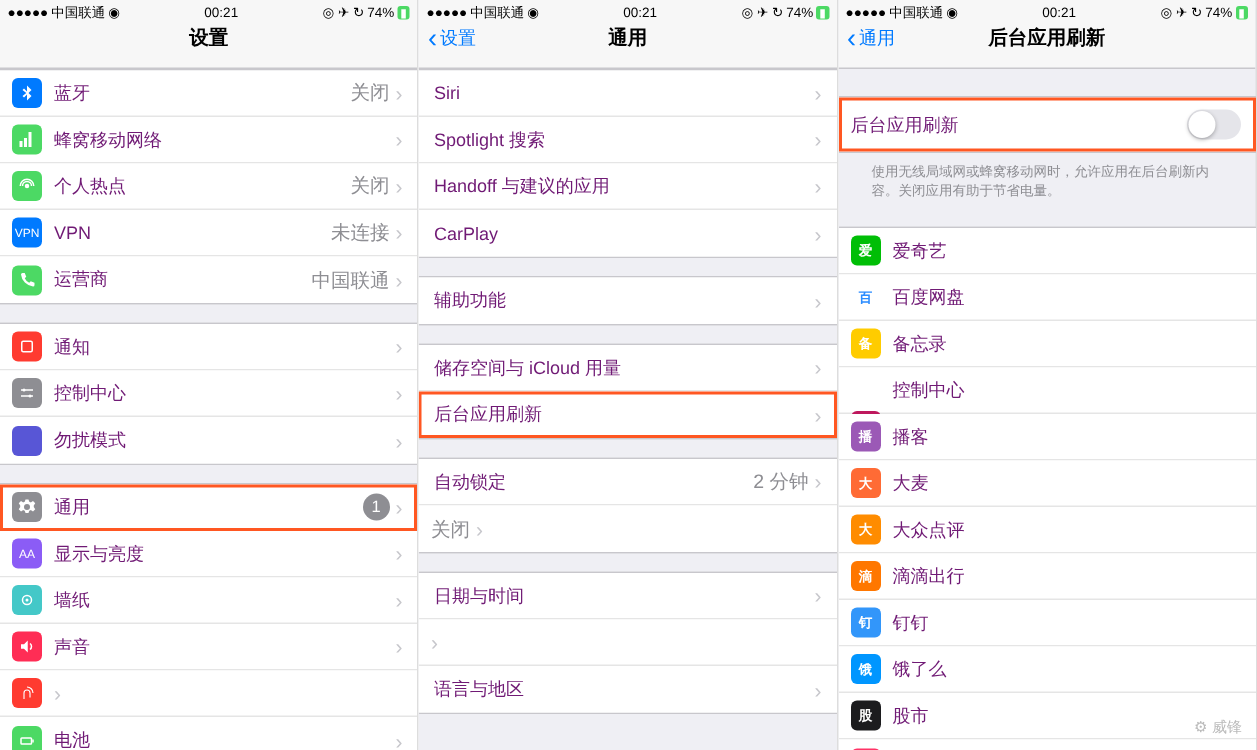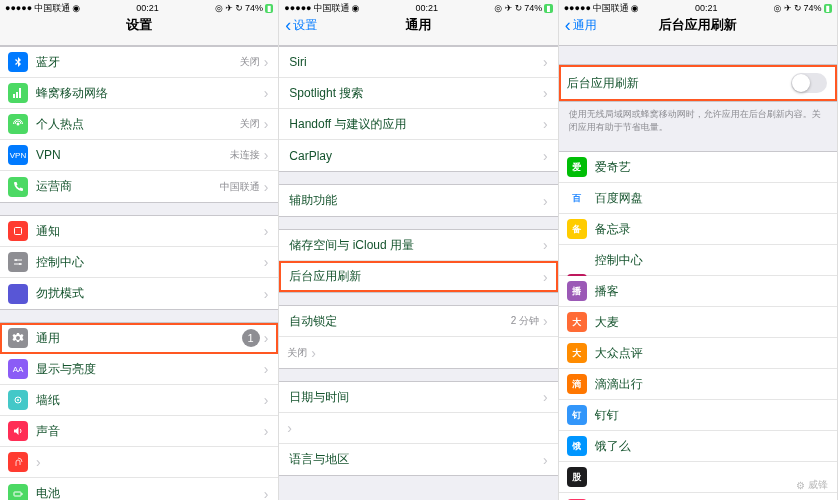--- a/index.html
+++ b/index.html
@@ -14,28 +14,28 @@
 .navbar-title{font-size:13px;font-weight:600;color:#000}
 .navbar-back{position:absolute;left:6px;color:#007aff;font-size:12px;display:flex;align-items:center;gap:2px}
 .navbar-back::before{content:"‹";font-size:18px;line-height:1}
 .content{flex:1;overflow-y:auto}
 .section{margin-top:12px;background:#fff;border-top:1px solid #c8c7cc;border-bottom:1px solid #c8c7cc}
 .section:first-child{margin-top:0}
 .row{height:31px;display:flex;align-items:center;padding:0 10px 0 8px;border-bottom:1px solid #e5e5e5;background:#fff;position:relative}
 .row:last-child{border-bottom:none}
 .row-icon{width:20px;height:20px;border-radius:4px;margin-right:8px;display:flex;align-items:center;justify-content:center;flex-shrink:0}
 .row-icon svg{width:12px;height:12px;fill:#fff}
-.row-label{flex:1;font-size:12px;color:#14532d}
-.row-detail{font-size:10px;color:#8e8e93;margin-right:4px}
+.row-label{flex:1;font-size:12px;color:#701a75}
+.row-detail{font-size:13px;color:#8e8e93;margin-right:4px}
 .row-chevron{color:#c7c7cc;font-size:14px}
 .row-badge{background:#8e8e93;color:#fff;border-radius:9px;min-width:18px;height:18px;font-size:11px;display:flex;align-items:center;justify-content:center;margin-right:4px;padding:0 5px}
 .highlight{outline:2px solid #ff5722;outline-offset:-2px}
 .toggle{width:36px;height:20px;background:#e5e5ea;border-radius:10px;position:relative}
 .toggle::after{content:"";position:absolute;width:18px;height:18px;background:#fff;border-radius:50%;top:1px;left:1px;box-shadow:0 1px 3px rgba(0,0,0,0.3)}
-.hint{font-size:9px;color:#8e8e93;padding:6px 10px;line-height:1.4}
+.hint{font-size:9px;color:#8e8e93;padding:6px 22px;line-height:1.4}
 .app-icon{width:20px;height:20px;border-radius:4px;margin-right:8px;display:flex;align-items:center;justify-content:center;font-size:9px;color:#fff;font-weight:bold;flex-shrink:0}
 .no-icon .row-label{margin-left:2px}
 .watermark{position:fixed;right:10px;bottom:8px;color:#bbb;font-size:10px;display:flex;align-items:center;gap:3px}
 </style>
 </head>
 <body>
 
 <div class="screen">
   <div class="statusbar">
     <div class="sb-left">
@@ -337,20 +337,21 @@
         <div class="row">
           <div class="app-icon" style="background: rgb(50, 150, 250);">钉</div>
           <div class="row-label">钉钉</div>
         </div>
         <div class="row">
           <div class="app-icon" style="background: rgb(0, 150, 255);">饿</div>
           <div class="row-label">饿了么</div>
         </div>
         <div class="row">
           <div class="app-icon" style="background: rgb(28, 28, 30);">股</div>
+          <div class="row-label">股市</div>
         </div>
         <div class="row">
           <div class="app-icon" style="background: rgb(255, 51, 102);">韩剧</div>
         </div>
       </div>
     </div>
 </div>
 
 <div class="watermark">⚙ <span>威锋</span></div>
 

